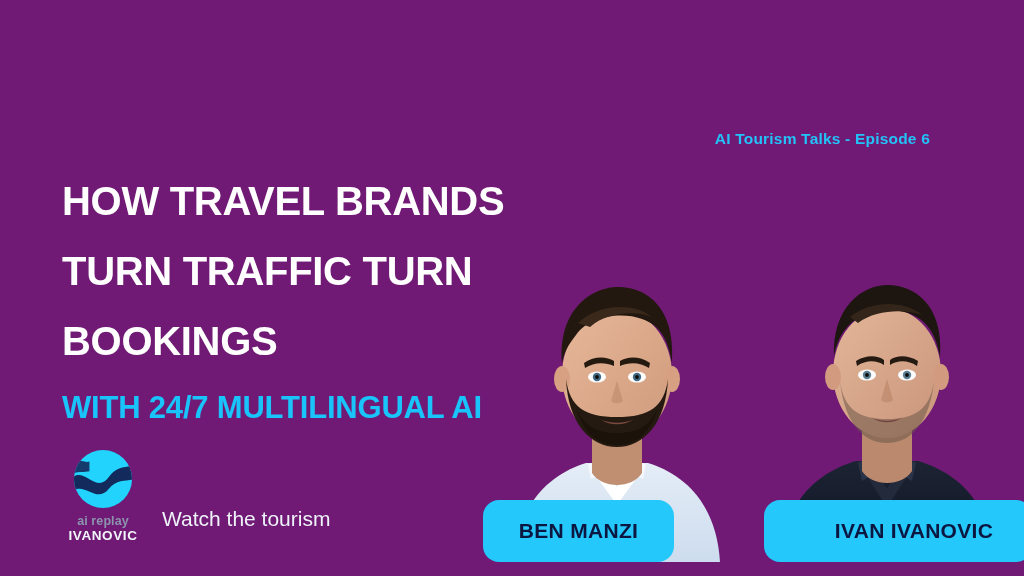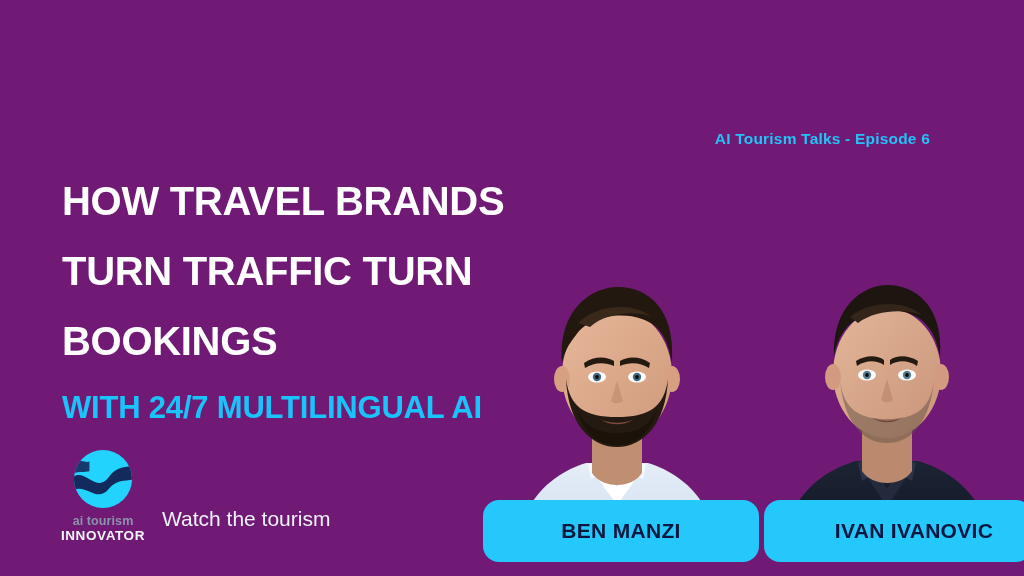--- a/index.html
+++ b/index.html
@@ -111,21 +111,21 @@
   .name-badge {
     position: absolute;
     top: 500px;
     height: 62px;
     border-radius: 16px;
     background: #24c8fb;
     display: flex;
     align-items: center;
     justify-content: center;
   }
-  #badge-ben  { left: 483px; width: 276px; }
+  #badge-ben  { left: 483px; width: 191px; }
   #badge-ivan { left: 764px; width: 236px; padding-left: 32px; }
   .badge-text {
     color: #0b1740;
     font-size: 21px;
     font-weight: bold;
     letter-spacing: 0.3px;
     white-space: nowrap;
   }
 </style>
 </head>
@@ -149,22 +149,22 @@
           <clipPath id="logoCircle">
               <circle cx="32" cy="32" r="30"></circle>
             </clipPath>
         </defs>
         <circle cx="32" cy="32" r="30" fill="#22d3fd"></circle>
         <g clip-path="url(#logoCircle)">
           <path d="M-4 36 C 10 12, 24 50, 38 30 C 48 16, 58 22, 70 16 L 70 30 C 58 36, 48 30, 38 42 C 24 60, 10 28, -4 50 Z" fill="#132a5c"></path>
           <path d="M-4 20 C 6 8, 12 16, 18 14 L 18 24 C 10 26, 4 22, -4 30 Z" fill="#132a5c" opacity="0.9"></path>
         </g>
       </svg>
-      <div id="logo-word-top">ai tourism</div>
-      <div id="logo-word-bottom">INNOVATOR</div>
+      <div id="logo-word-top">ai replay</div>
+      <div id="logo-word-bottom">IVANOVIC</div>
     </div>
     <div id="cta-text">Watch the tourism</div>
   </div>
 
   <div class="portrait" id="portrait-ben">
     <svg viewBox="0 0 250 295">
       <defs>
         <linearGradient id="shirtBen" x1="0" y1="0" x2="0" y2="1">
           <stop offset="0%" stop-color="#e4edf7"></stop>
           <stop offset="100%" stop-color="#cddcee"></stop>

